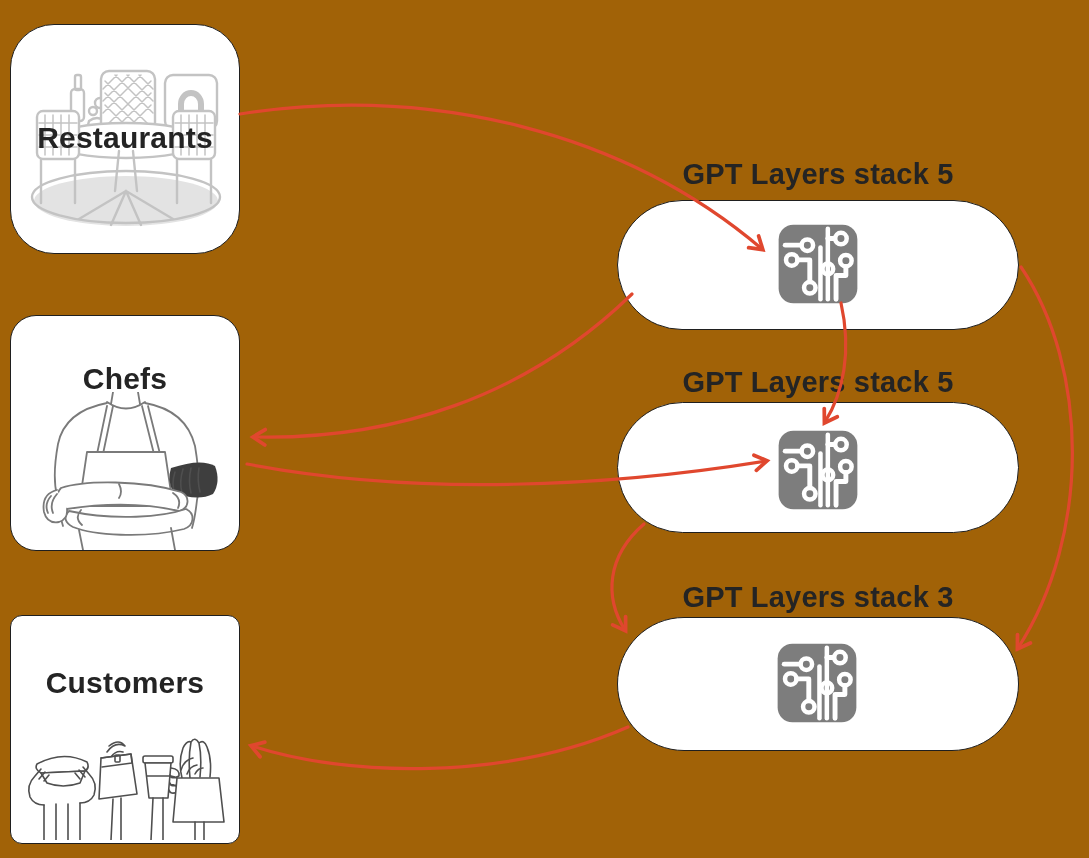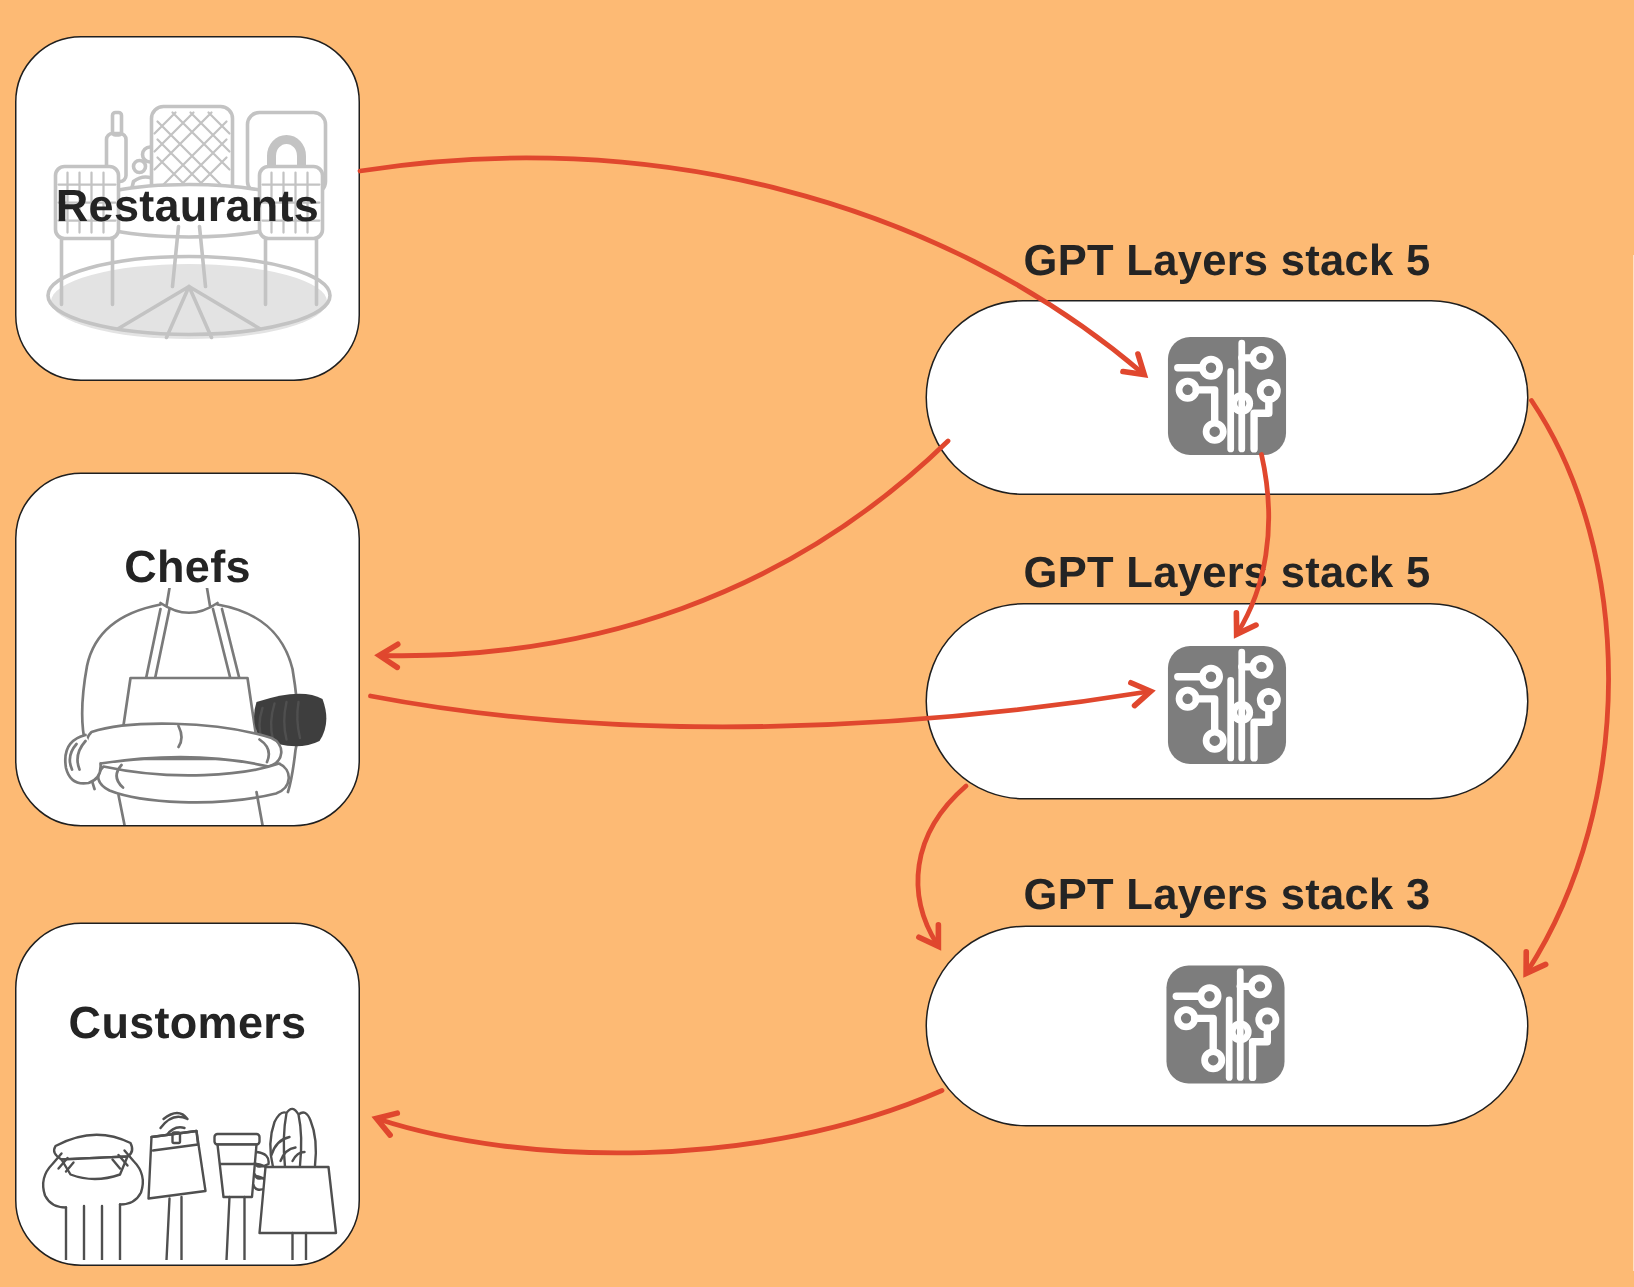--- a/index.html
+++ b/index.html
@@ -1,17 +1,17 @@
 <!DOCTYPE html>
 <html style="--arrow: #e0472e; --chip: #7d7d7d; --outline: #1f1f1f; --text: #242424; --illustration-light: #c3c3c3; --illustration-mid: #7a7a7a; --illustration-dark: #4f4f4f;"><head>
 <meta charset="utf-8">
 <style>
   html,body{margin:0;padding:0;background:#fff;}
   .canvas{
-    position:relative;width:1089px;height:858px;background:#fdba74;overflow:hidden;
+    position:relative;width:1089px;height:858px;background:#a16207;overflow:hidden;
     font-family:"Liberation Sans", sans-serif;
   }
   
   .entity-box{
     position:absolute;width:230px;border:1.7px solid var(--outline);
     border-radius:44px;background:#fff;box-sizing:border-box;
   }
   .entity-label{
     position:absolute;left:0;width:100%;text-align:center;
     font-weight:700;font-size:30px;letter-spacing:.2px;color:var(--text);z-index:3;
@@ -73,21 +73,21 @@
       <rect class="illo-light fill-white" x="18" y="70" width="42" height="48" rx="6"></rect>
       <path class="illo-light-thin" d="M26,74 v40 M34,74 v40 M42,74 v40 M50,74 v40 M20,82 h38 M20,94 h38 M20,106 h38"></path>
       <path class="illo-light" d="M22,118 v44 M56,118 v44"></path>
       <rect class="illo-light fill-white" x="154" y="70" width="42" height="48" rx="6"></rect>
       <path class="illo-light-thin" d="M162,74 v40 M170,74 v40 M178,74 v40 M186,74 v40 M156,82 h38 M156,94 h38 M156,106 h38"></path>
       <path class="illo-light" d="M158,118 v44 M192,118 v44"></path>
     </svg>
     <div class="entity-label" style="top:96px;">Restaurants</div>
   </div>
 
-  <div class="entity-box" style="left:10px;top:315px;height:236px;">
+  <div class="entity-box" style="left:10px;top:315px;height:236px;border-radius:26px;">
     <div class="entity-label" style="top:46px;">Chefs</div>
     <svg class="entity-illo" style="left:12px;top:76px;" width="206" height="158" viewBox="0 0 206 158">
 
       <path class="illo-mid" d="M90,0 L88,12 M115,0 L117,12 M84,10 q19,13 38,0"></path>
 
       <path class="illo-mid" d="M84,11 C58,16 40,28 35,52 C31,74 31,92 34,104 q2,18 6,30"></path>
       <path class="illo-mid" d="M122,11 C150,16 166,30 172,54 C176,78 177,96 174,108 q-2,18 -5,28"></path>
 
       <path class="illo-mid" d="M84,14 L74,62 M90,14 L80,62 M119,14 L131,62 M125,14 L137,62"></path>
 
@@ -100,21 +100,21 @@
       <path class="illo-mid fill-white" d="M46,119 C92,129 140,125 163,117 C172,121 172,133 161,137 C120,147 70,143 50,135 C42,131 40,125 46,119 Z"></path>
       <path class="illo-mid" d="M150,101 q9,6 5,15 M58,118 q-7,8 1,15 M96,92 q4,8 0,14"></path>
 
       <path class="illo-mid fill-white" d="M34,98 q-16,4 -13,22 q3,12 15,10 q9,-3 8,-13"></path>
       <path class="illo-mid" d="M28,104 q-7,8 -3,17 M34,102 q-8,9 -4,19"></path>
 
       <path class="illo-mid" d="M56,138 L60,158 M148,136 L152,158"></path>
     </svg>
   </div>
 
-  <div class="entity-box" style="left:10px;top:615px;height:229px;">
+  <div class="entity-box" style="left:10px;top:615px;height:229px;border-radius:12px;">
     <div class="entity-label" style="top:50px;">Customers</div>
     <svg class="entity-illo" style="left:12px;top:116px;" width="206" height="108" viewBox="0 0 206 108">
 
       <path class="illo-dark fill-white" d="M14,32 Q40,18 64,30 Q67,36 62,39 L18,41 Q11,37 14,32 Z"></path>
       <path class="illo-dark fill-white" d="M18,41 L62,39 L57,51 Q40,57 24,51 Z"></path>
       <path class="illo-dark" d="M12,44 Q3,53 7,65 Q11,73 21,73 M12,44 l6,-7 M16,47 l6,-7 M21,49 l5,-6"></path>
       <path class="illo-dark" d="M66,42 Q75,51 71,63 Q67,71 57,71 M66,42 l-6,-7 M62,45 l-6,-7 M57,47 l-5,-6"></path>
       <path class="illo-dark" d="M21,73 L21,108 M33,72 L33,108 M57,71 L57,108 M45,72 L45,108"></path>
 
       <path class="illo-dark" d="M86,14 q10,-8 16,0 M84,20 q8,-11 18,-6 M88,25 q5,-7 12,-5"></path>

